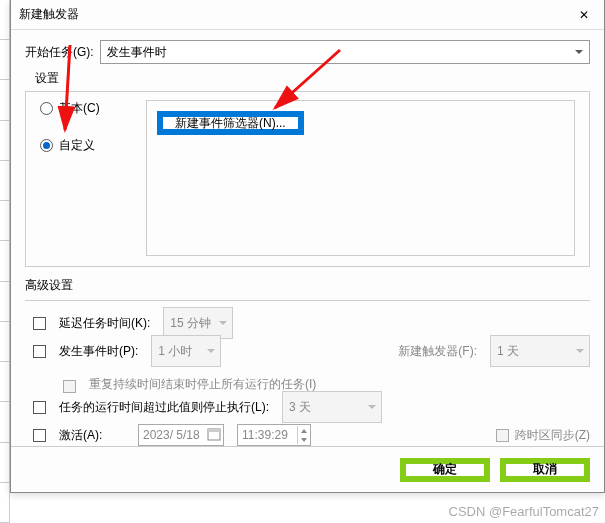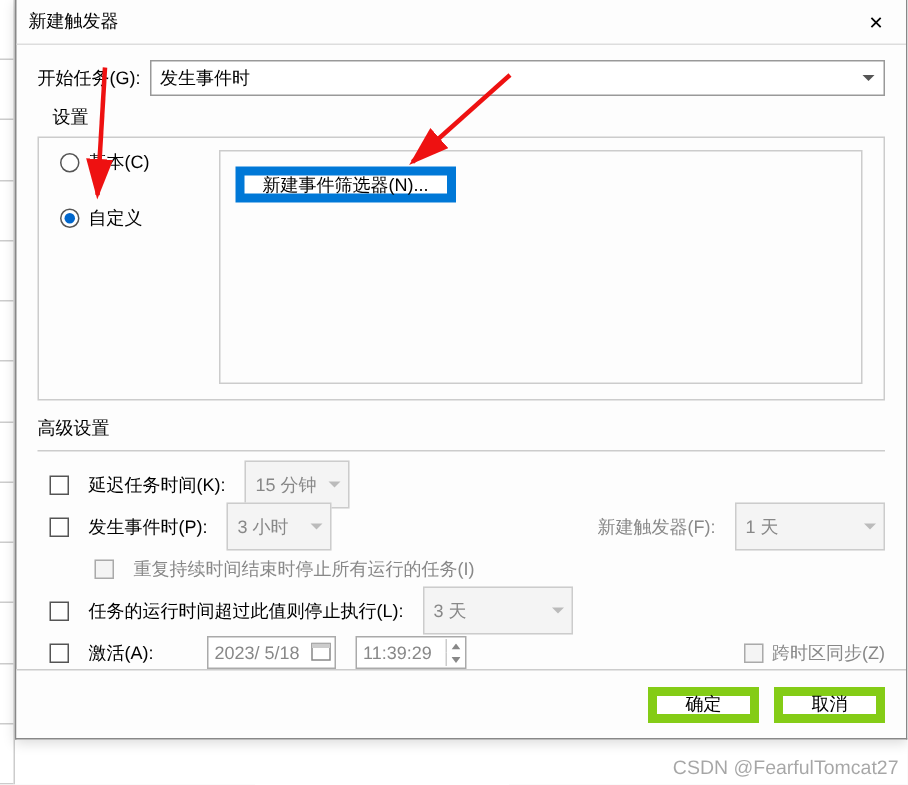--- a/index.html
+++ b/index.html
@@ -36,23 +36,23 @@
   .sel.disabled { background:#f4f4f4; color:#888; border-color:#ccc; }
   .sel::after { content:""; position:absolute; right:5px; top:50%; margin-top:-2px; border:4px solid transparent; border-top-color:#555; }
   .sel.disabled::after { border-top-color:#bbb; }
   .date-field { width:86px; height:22px; border:1px solid #aaa; background:#fff; display:flex; align-items:center; padding:0 18px 0 4px; position:relative; flex-shrink:0; color:#888; }
   .date-field .ico { position:absolute; right:2px; top:2px; width:14px; height:14px; }
   .time-field { width:74px; height:22px; border:1px solid #aaa; background:#fff; display:flex; align-items:center; padding:0 14px 0 4px; position:relative; flex-shrink:0; color:#888; }
   .spinner { position:absolute; right:1px; top:1px; width:12px; bottom:1px; display:flex; flex-direction:column; }
   .spinner div { flex:1; display:flex; align-items:center; justify-content:center; border-left:1px solid #ccc; }
   .spinner svg { display:block; }
   .right-chk { display:flex; align-items:center; gap:6px; margin-left:40px; }
-  .sub-indent { padding-left:38px; }
+  .sub-indent { padding-left:38px;align-items:flex-end; }
   .footer { position:absolute; bottom:0; left:0; right:0; height:46px; border-top:1px solid #ccc; display:flex; align-items:center; justify-content:flex-end; gap:10px; padding:0 14px; background:#fdfdfd; }
-  .footer .btn { width:74px; justify-content:center; }
+  .footer .btn { width:90px; justify-content:center;font-weight:bold; }
   .watermark { position:absolute; right:6px; bottom:4px; color:rgba(0,0,0,0.35); font-size:13px; pointer-events:none; font-family: Arial, sans-serif; }
   .arrow-layer { position:absolute; top:0; left:0; pointer-events:none; }
 </style>
 </head>
 <body>
 
 <div class="frame">
   <div class="left-rule">
     <div></div>
       <div></div>
@@ -112,21 +112,21 @@
           <span class="lbl">延迟任务时间(K):</span>
           <div class="sel disabled">
               <span>15 分钟</span>
             </div>
         </div>
 
         <div class="adv-row">
           <span class="chk"></span>
           <span class="lbl">发生事件时(P):</span>
           <div class="sel disabled">
-              <span>3 小时</span>
+              <span>1 小时</span>
             </div>
           <span style="flex:1"></span>
           <span class="lbl disabled-text">新建触发器(F):</span>
           <div class="sel wide disabled">
               <span>1 天</span>
             </div>
         </div>
 
         <div class="adv-row sub-indent">
           <span class="chk disabled"></span>

